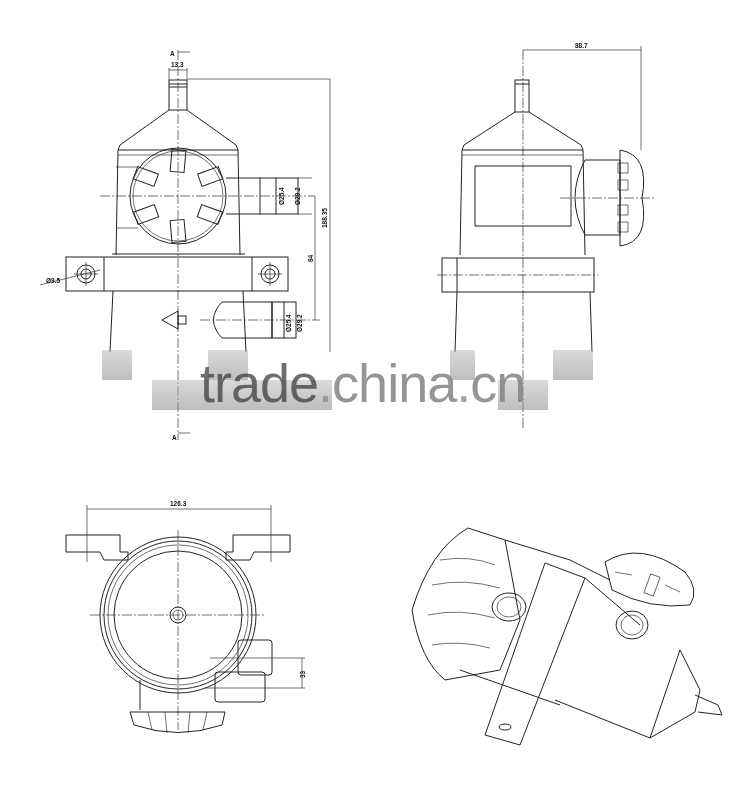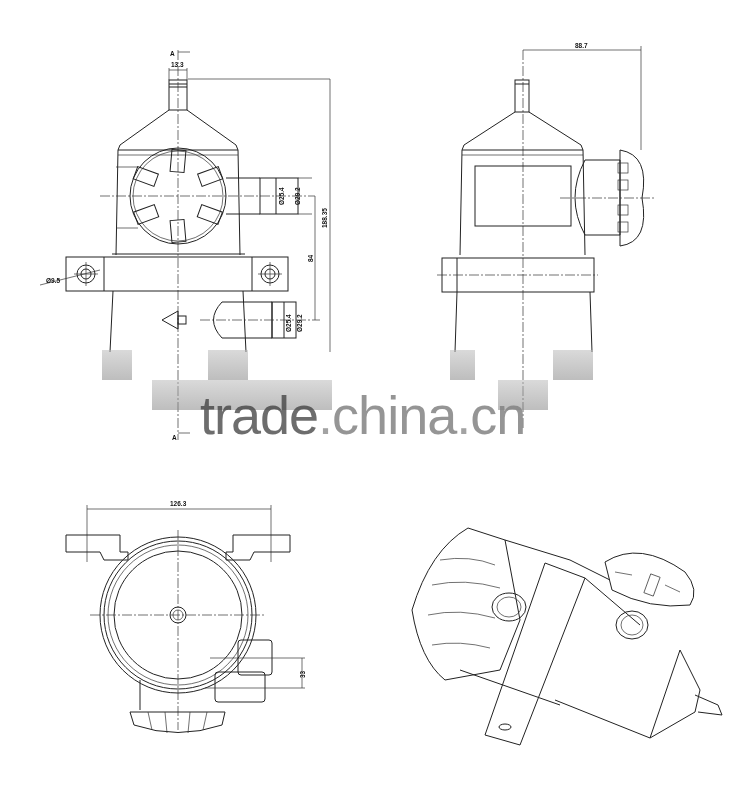--- a/index.html
+++ b/index.html
@@ -4,21 +4,21 @@
 <style>
   html, body { margin:0; padding:0; background:#ffffff; }
   body { width:750px; height:796px; position:relative; overflow:hidden;
          font-family:"DejaVu Sans", sans-serif; }
   svg { position:absolute; left:0; top:0; }
   .dim { font-family:"Liberation Sans", sans-serif; font-size:6.5px; font-weight:bold; fill:#111; }
   .ln { stroke:#222; stroke-width:1; fill:none; }
   .thin { stroke:#333; stroke-width:0.7; fill:none; }
   .cl { stroke:#333; stroke-width:0.7; stroke-dasharray:10 2 2 2; fill:none; }
   .wm { position:absolute; left:200px; top:352px; font-family:"Liberation Sans", sans-serif;
-        font-size:54px; letter-spacing:-1px; color:rgba(60,60,60,0.75);margin-top:32px; }
+        font-size:54px; letter-spacing:-1px; color:rgba(60,60,60,0.75); }
   .wm .dot { color:rgba(140,140,140,0.8); }
   .wm .china { color:rgba(130,130,130,0.85); }
   .fade { position:absolute; background:linear-gradient(#bbb,#888); opacity:0.55; }
 </style>
 </head>
 <body>
 
 <svg width="750" height="796" viewBox="0 0 750 796">
 
   <g>

